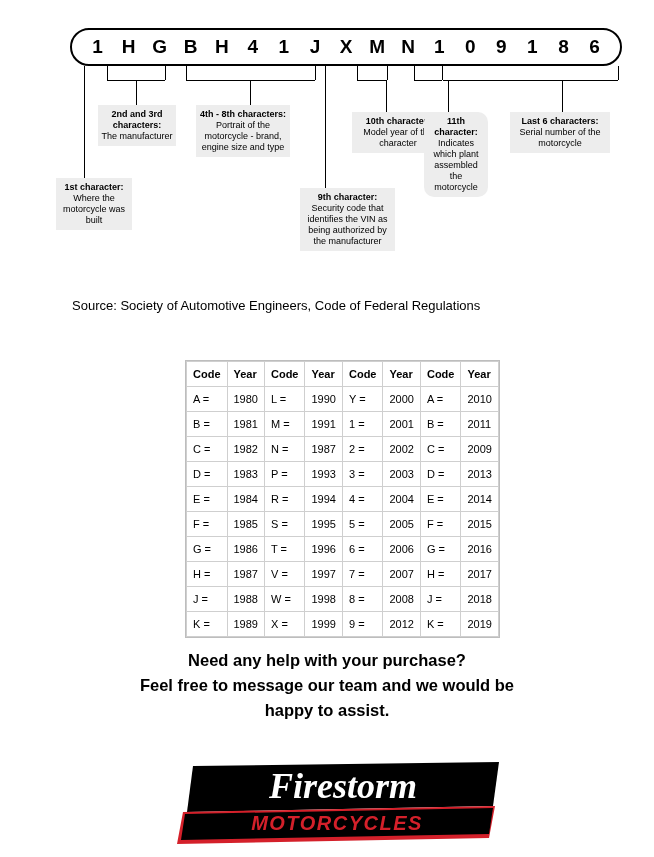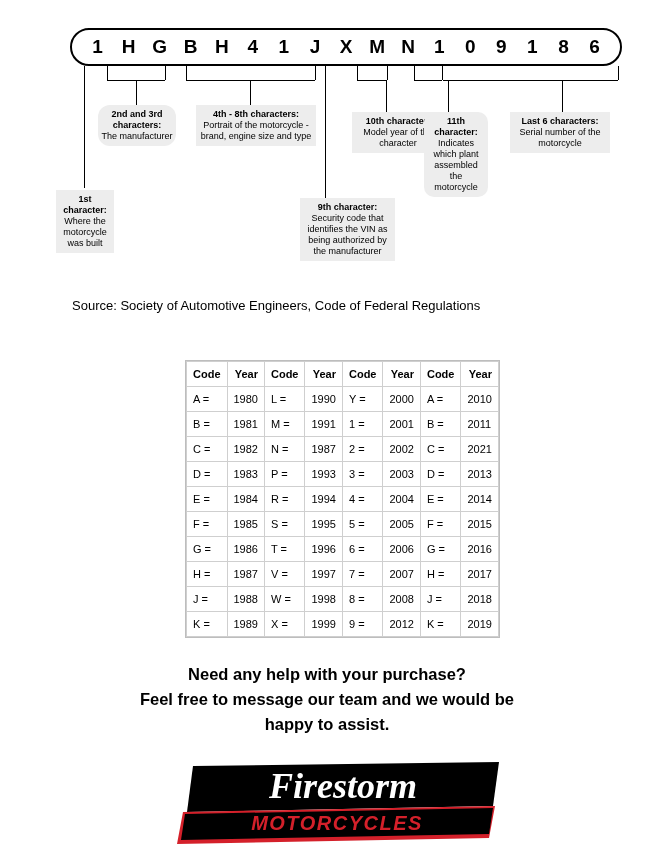--- a/index.html
+++ b/index.html
@@ -86,30 +86,30 @@
   table.codes th, table.codes td {
     border: 1px solid #cfcfcf;
     padding: 4px 6px;
     height: 25px;
     text-align: left;
     font-weight: normal;
     white-space: nowrap;
   }
   table.codes th {
     font-weight: bold;
-    text-align: right;
+    text-align: left;
     background: #fff;
   }
   table.codes td.code { width: 38px; }
   table.codes td.year { width: 32px; margin-left: 13px; }
 
   
   #help-text {
     position: absolute;
-    left: 0; top: 662px;
+    left: 0; top: 648px;
     width: 654px;
     text-align: center;
     font-size: 16.5px;
     font-weight: bold;
     line-height: 25px;
     color: #000;
   }
 
   
   #logo {
@@ -168,36 +168,36 @@
 
   <div class="leader hline" style="left:414px; top:80px; width:28px;"></div>
   <div class="leader vline" style="left:414px; top:66px; height:14px;"></div>
   <div class="leader vline" style="left:442px; top:66px; height:14px;"></div>
   <div class="leader vline" style="left:448px; top:80px; height:32px;"></div>
 
   <div class="leader hline" style="left:443px; top:80px; width:175px;"></div>
   <div class="leader vline" style="left:618px; top:66px; height:14px;"></div>
   <div class="leader vline" style="left:562px; top:80px; height:32px;"></div>
 
-  <div class="callout" style="left:56px; top:190px; width:58px;">
+  <div class="callout" style="left:56px; top:178px; width:76px;">
     <span class="hdr">1st character:</span>
     <span>Where the motorcycle was built</span>
   </div>
 
-  <div class="callout" style="left:98px; top:105px; width:78px;border-radius:12px;">
+  <div class="callout" style="left:98px; top:105px; width:78px;">
     <span class="hdr">2nd and 3rd characters:</span>
     <span>The manufacturer</span>
   </div>
 
-  <div class="callout" style="left:196px; top:105px; width:120px;">
+  <div class="callout" style="left:196px; top:105px; width:94px;">
     <span class="hdr">4th - 8th characters:</span>
     <span>Portrait of the motorcycle - brand, engine size and type</span>
   </div>
 
-  <div class="callout" style="left:300px; top:198px; width:95px;">
+  <div class="callout" style="left:300px; top:188px; width:95px;">
     <span class="hdr">9th character:</span>
     <span>Security code that identifies the VIN as being authorized by the manufacturer</span>
   </div>
 
   <div class="callout" style="left:352px; top:112px; width:92px;">
     <span class="hdr">10th character:</span>
     <span>Model year of the character</span>
   </div>
 
   <div class="callout" style="left:424px; top:112px; width:64px;border-radius:10px;">
@@ -249,21 +249,21 @@
           <td class="year">2011</td>
         </tr>
         <tr>
           <td class="code">C =</td>
           <td class="year">1982</td>
           <td class="code">N =</td>
           <td class="year">1987</td>
           <td class="code">2 =</td>
           <td class="year">2002</td>
           <td class="code">C =</td>
-          <td class="year">2021</td>
+          <td class="year">2009</td>
         </tr>
         <tr>
           <td class="code">D =</td>
           <td class="year">1983</td>
           <td class="code">P =</td>
           <td class="year">1993</td>
           <td class="code">3 =</td>
           <td class="year">2003</td>
           <td class="code">D =</td>
           <td class="year">2013</td>

